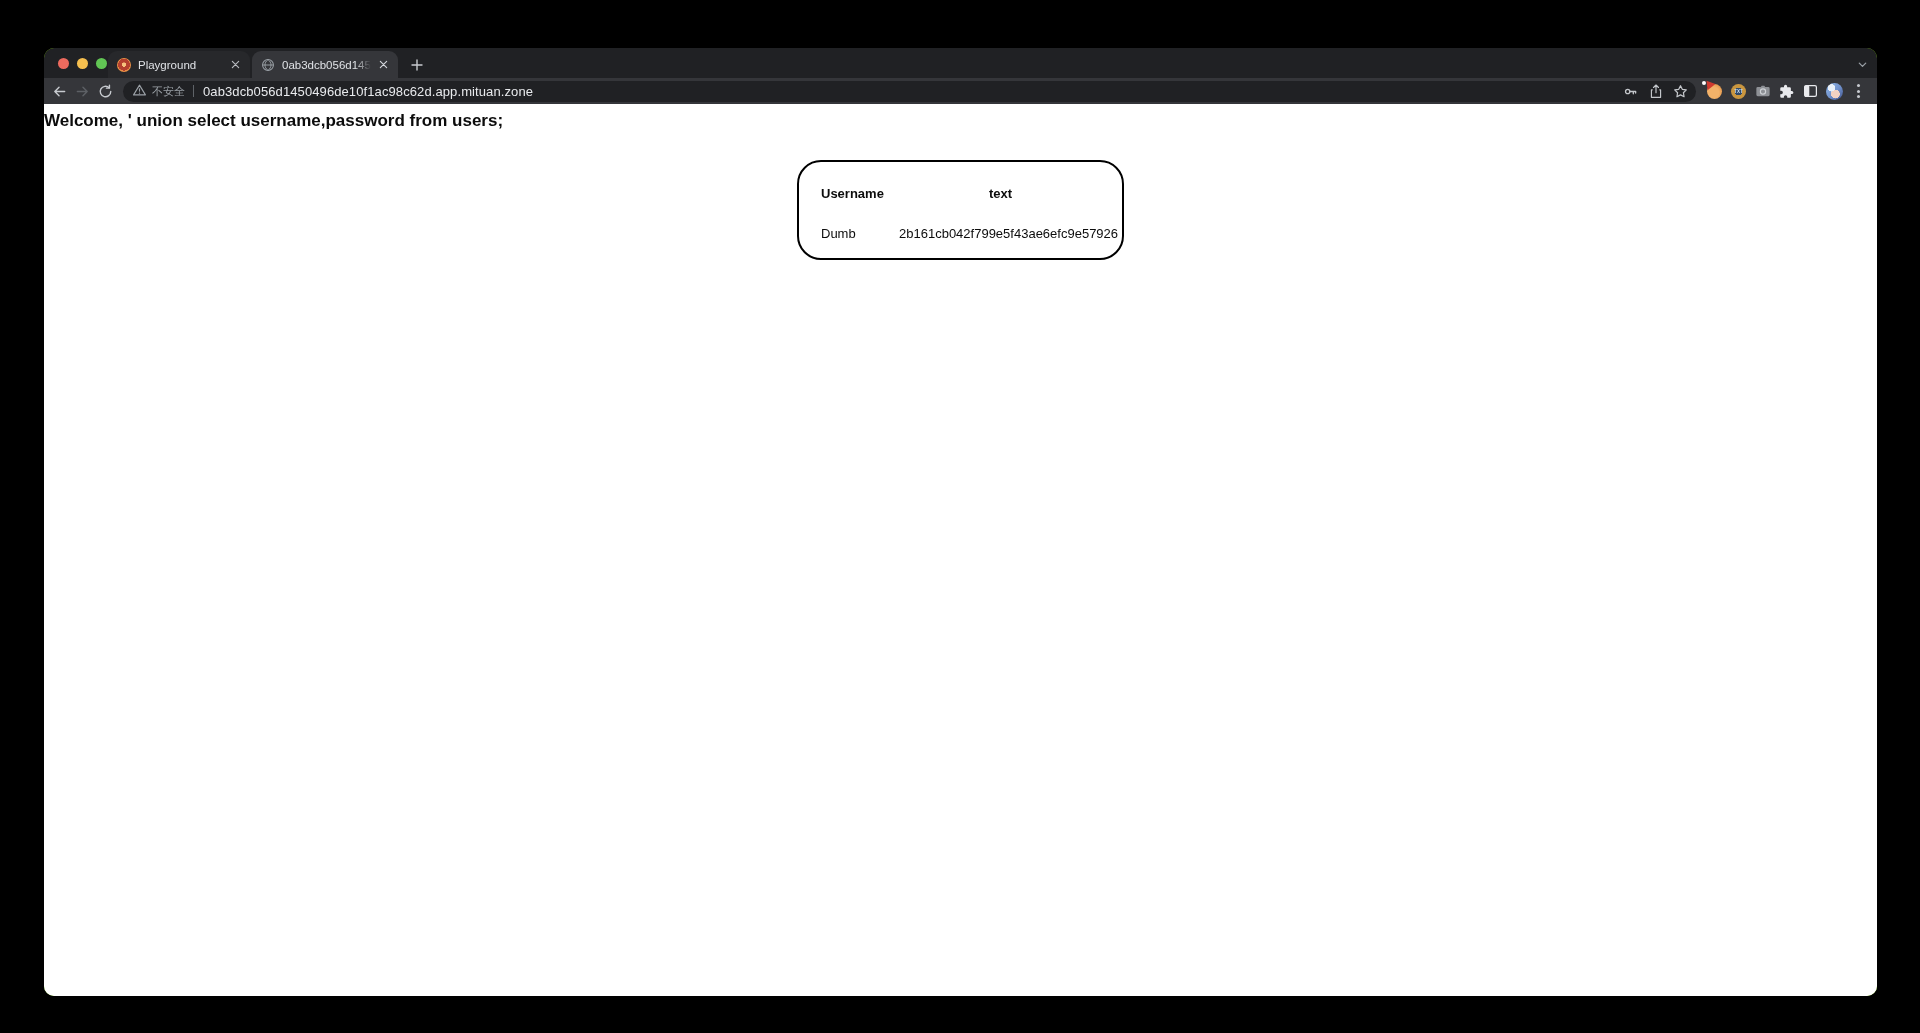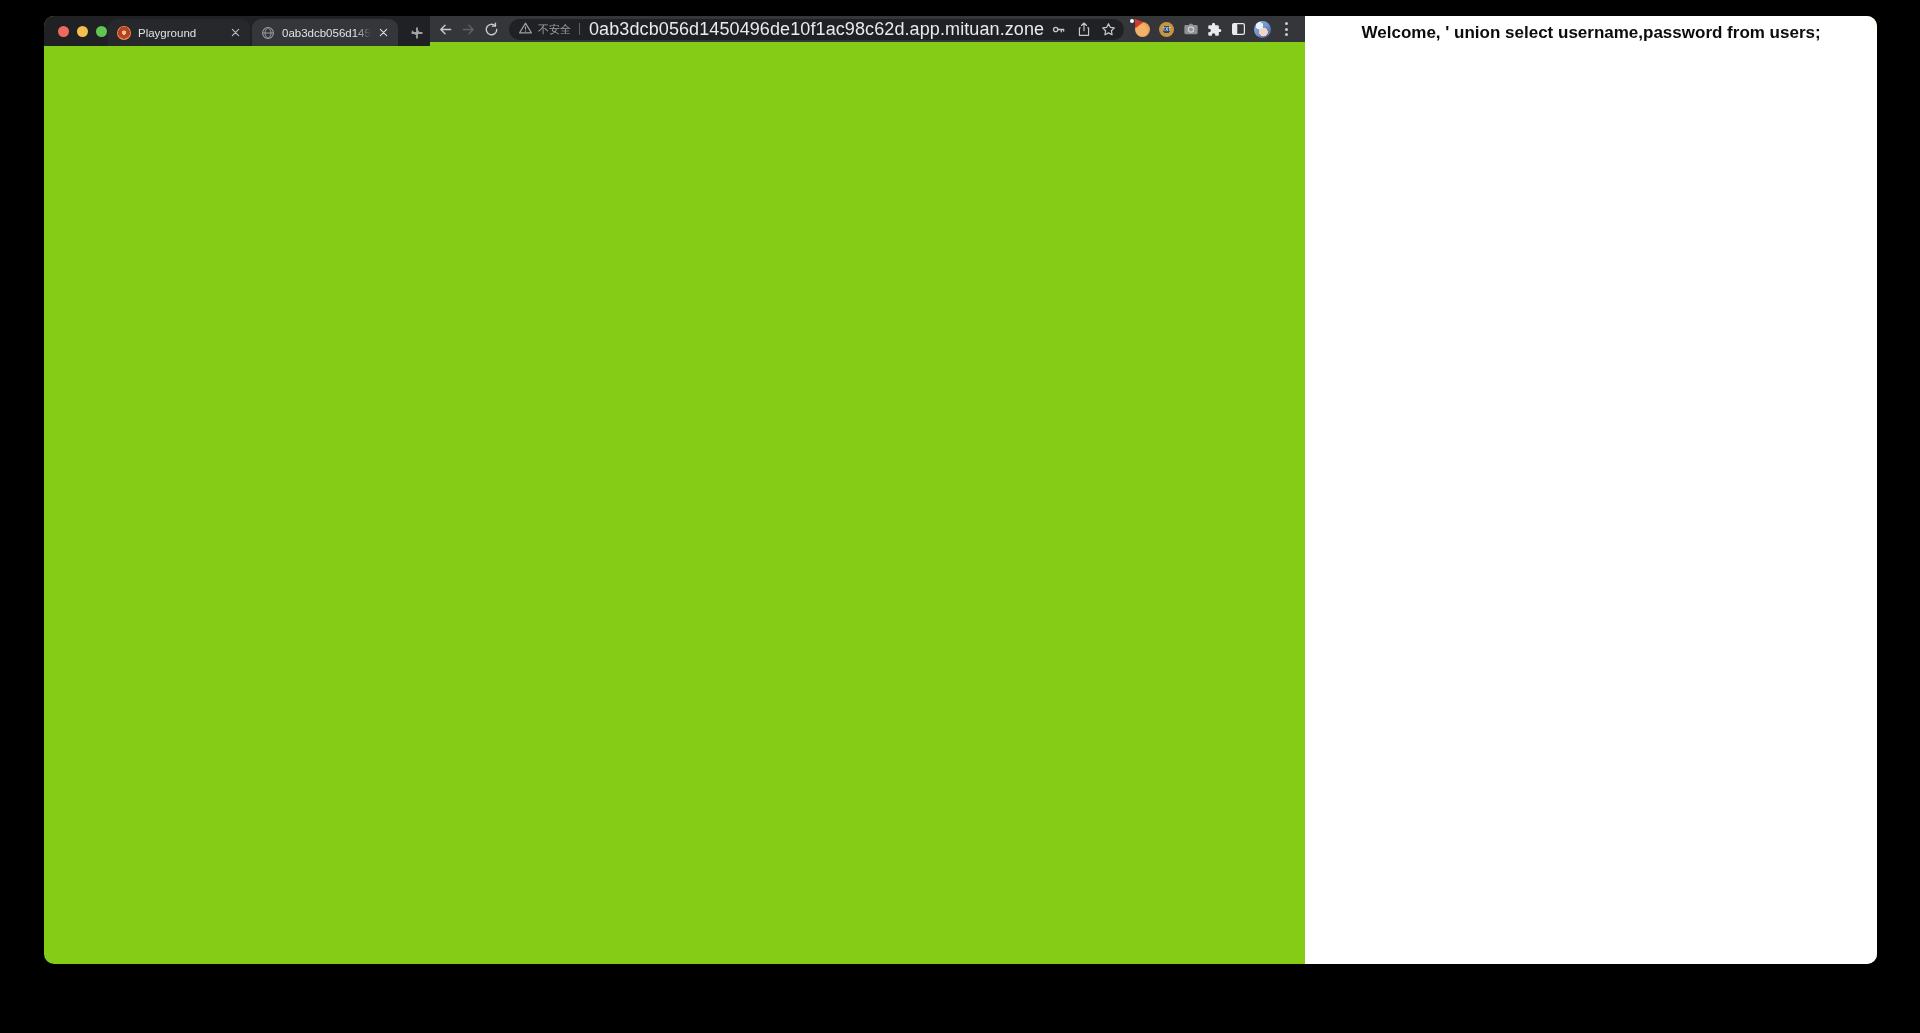--- a/index.html
+++ b/index.html
@@ -7,25 +7,25 @@
   body {
     width:1920px; height:1033px;
     background:#000;
     font-family:"Liberation Sans", sans-serif;
     position:relative;
     overflow:hidden;
   }
 
   
   .window {
-    position:absolute; left:44px; top:16px;
+    position:absolute; left:44px; top:48px;
     width:1833px; height:948px;
     border-radius:10px; overflow:hidden;
     background:#84cc16;
-    display:flex; flex-direction:row;
+    display:flex; flex-direction:column;
   }
 
   
   .tabstrip {
     height:30px; flex:none;
     background:#202124;
     display:flex; align-items:flex-end;
     position:relative;
   }
   .traffic {
@@ -83,21 +83,21 @@
   .omnibox {
     flex:1; min-width:0; height:21px;
     background:#202124; border-radius:11px;
     margin:0 6px; display:flex; align-items:center;
     padding:0 5px 0 10px;
   }
   .sec-label { font-size:11px; color:#9aa0a6; margin:0 8px 0 6px; white-space:nowrap; }
   .omnisep   { width:1px; height:12px; background:#5f6368; margin-right:9px; flex:none; }
   .url {
     flex:1; min-width:0; overflow:hidden; white-space:nowrap;
-    font-size:18px; color:#e8eaed; letter-spacing:0.1px;
+    font-size:13px; color:#e8eaed; letter-spacing:0.1px;
   }
   .boxicon {
     width:21px; height:21px; flex:none; margin-left:4px;
     display:flex; align-items:center; justify-content:center;
   }
   .ext {
     width:23px; height:23px; flex:none; margin-left:1px;
     display:flex; align-items:center; justify-content:center;
   }
   .monkey {
@@ -127,21 +127,21 @@
       radial-gradient(circle at 32% 28%, #e9f1fa 0 22%, rgba(0,0,0,0) 23%),
       radial-gradient(circle at 55% 65%, #f3d3c3 0 30%, rgba(0,0,0,0) 31%),
       linear-gradient(135deg, #8fb7e8 0%, #6f8fc9 55%, #41548f 100%);
   }
   .menu-dots { display:flex; flex-direction:column; gap:2.5px; align-items:center; }
   .menu-dots i { width:3px; height:3px; border-radius:50%; background:#c7cacf; }
 
   
   .page { flex:1; background:#fff; overflow:hidden; }
   .heading {
-    margin-top:7px; text-align:center;
+    margin-top:7px; 
     font-size:17px; font-weight:bold; color:#0c0c0c;
   }
   .resultbox {
     width:327px; height:100px;
     margin:29px auto 0;
     border:2px solid #000; border-radius:24px;
     padding-top:24px;
   }
   .trow { display:flex; padding:0 20px 0 22px; font-size:13px; color:#0c0c0c; }
   .trow.head { font-weight:bold; }
@@ -282,16 +282,26 @@
             <i></i>
             <i></i>
             <i></i>
           </span>
       </div>
     </div>
 
     <div class="page">
       <div class="heading">Welcome, ' union select username,password from users;</div>
 
+      <div class="resultbox">
+        <div class="trow head">
+          <span class="c1">Username</span>
+          <span class="c2">text</span>
+        </div>
+        <div class="trow data">
+          <span class="c1">Dumb</span>
+          <span class="c2">2b161cb042f799e5f43ae6efc9e57926</span>
+        </div>
+      </div>
     </div>
 
   </div>
 </div>
 
 </body></html>

